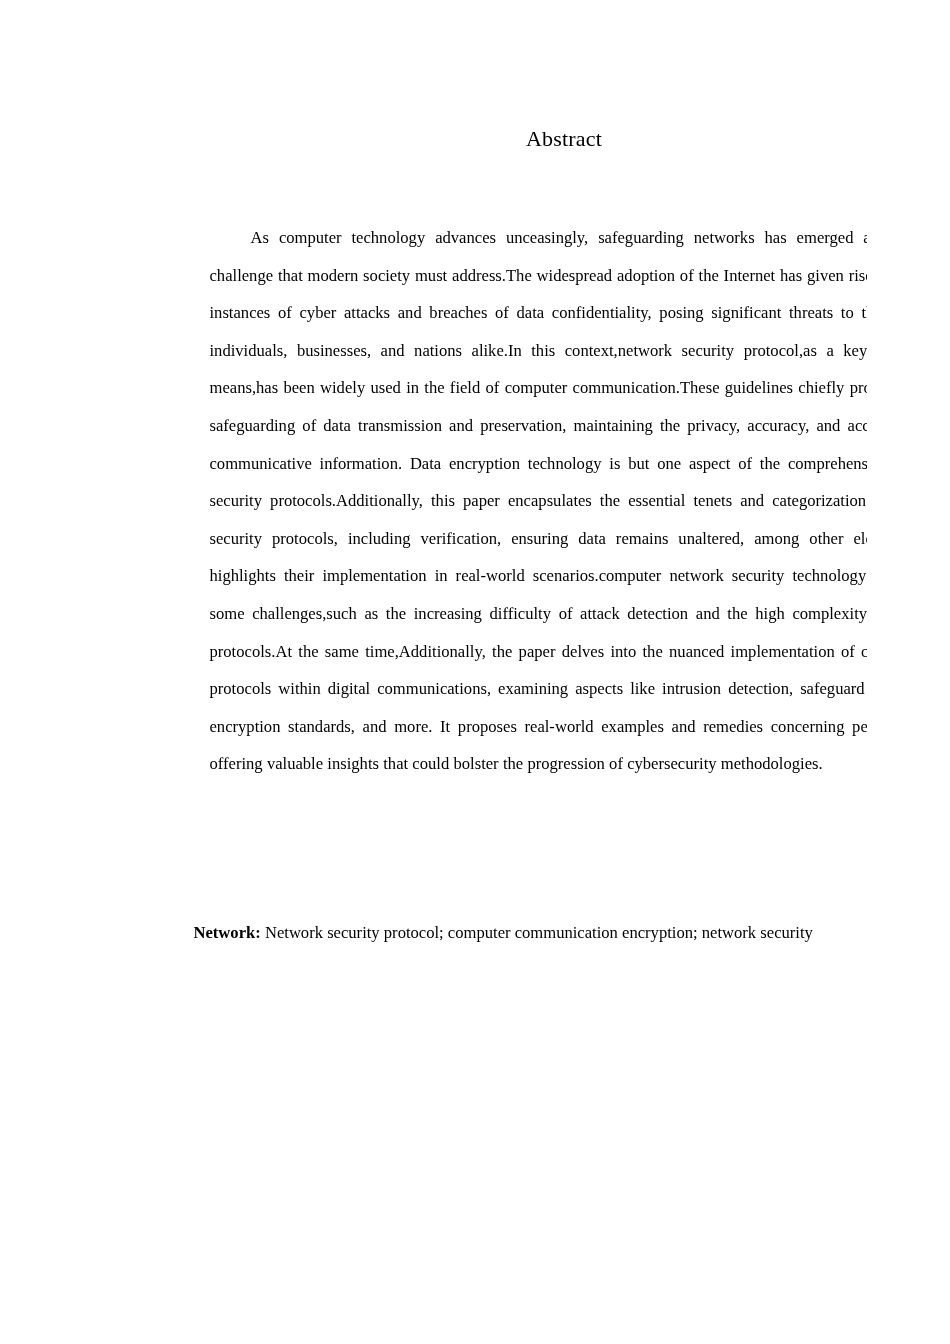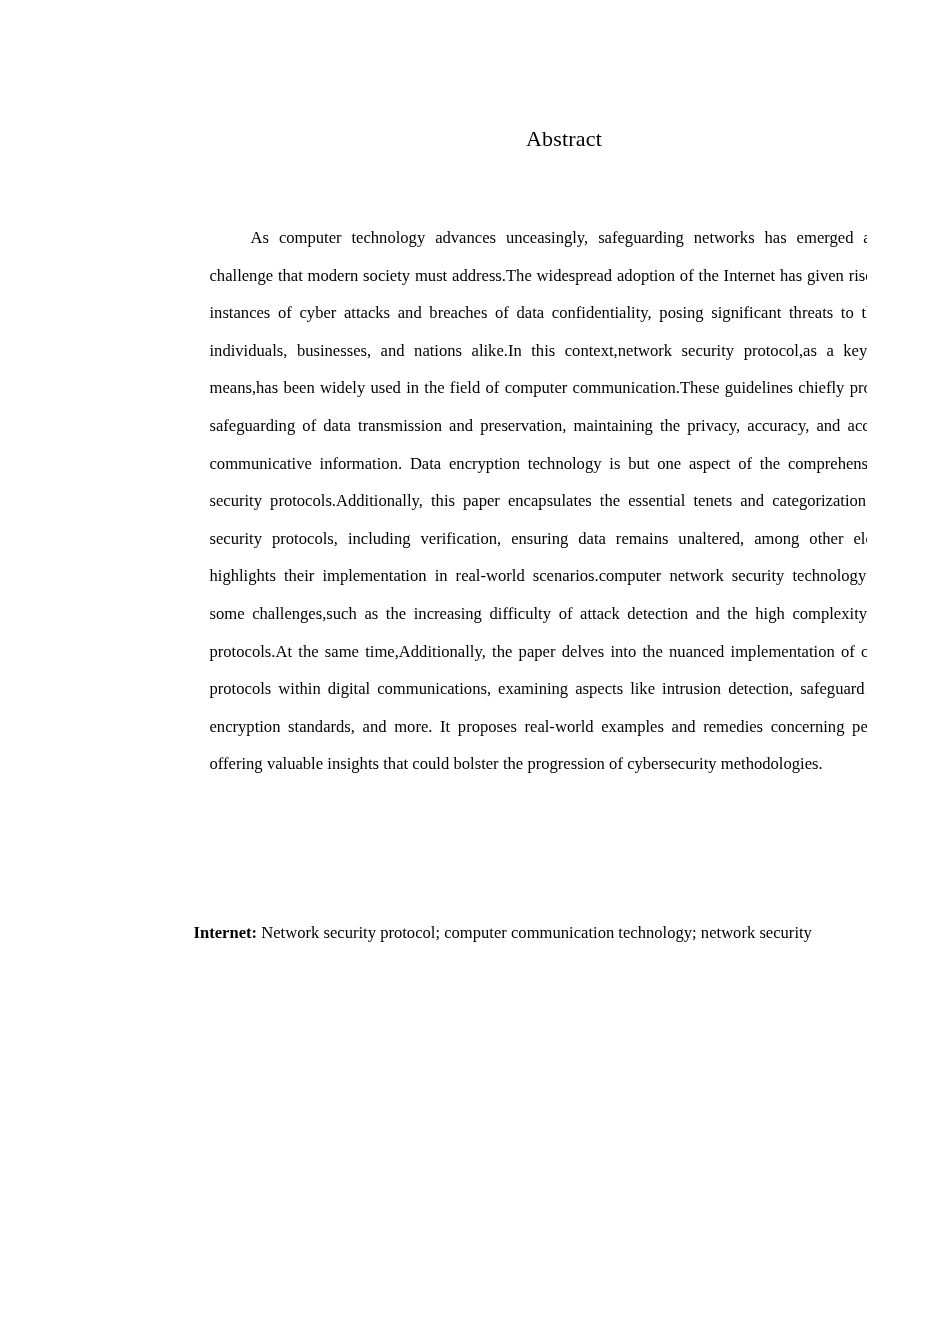--- a/index.html
+++ b/index.html
@@ -84,19 +84,19 @@
 <body>
 
 <div class="page">
 
   <div class="content">
 
     <h1 class="doc-title">Abstract</h1>
 
     <p class="abstract-body">As computer technology advances unceasingly, safeguarding networks has emerged as a critical challenge that modern society must address.The widespread adoption of the Internet has given rise to frequent instances of cyber attacks and breaches of data confidentiality, posing significant threats to the safety of individuals, businesses, and nations alike.In this context,network security protocol,as a key technology means,has been widely used in the field of computer communication.These guidelines chiefly provide for the safeguarding of data transmission and preservation, maintaining the privacy, accuracy, and accessibility of communicative information. Data encryption technology is but one aspect of the comprehensive network security protocols.Additionally, this paper encapsulates the essential tenets and categorization of network security protocols, including verification, ensuring data remains unaltered, among other elements, and highlights their implementation in real-world scenarios.computer network security technology often faces some challenges,such as the increasing difficulty of attack detection and the high complexity of network protocols.At the same time,Additionally, the paper delves into the nuanced implementation of cybersecurity protocols within digital communications, examining aspects like intrusion detection, safeguard inspections, encryption standards, and more. It proposes real-world examples and remedies concerning pertinent tech, offering valuable insights that could bolster the progression of cybersecurity methodologies.</p>
 
-    <p class="keywords-line"><span class="keywords-label">Internet:</span><span class="keywords-value"> Network security protocol; computer communication technology; network security</span></p>
+    <p class="keywords-line"><span class="keywords-label">Network:</span><span class="keywords-value"> Network security protocol; computer communication encryption; network security</span></p>
 
   </div>
 
   <div class="page-number">III</div>
 
 </div>
 
 </body></html>

